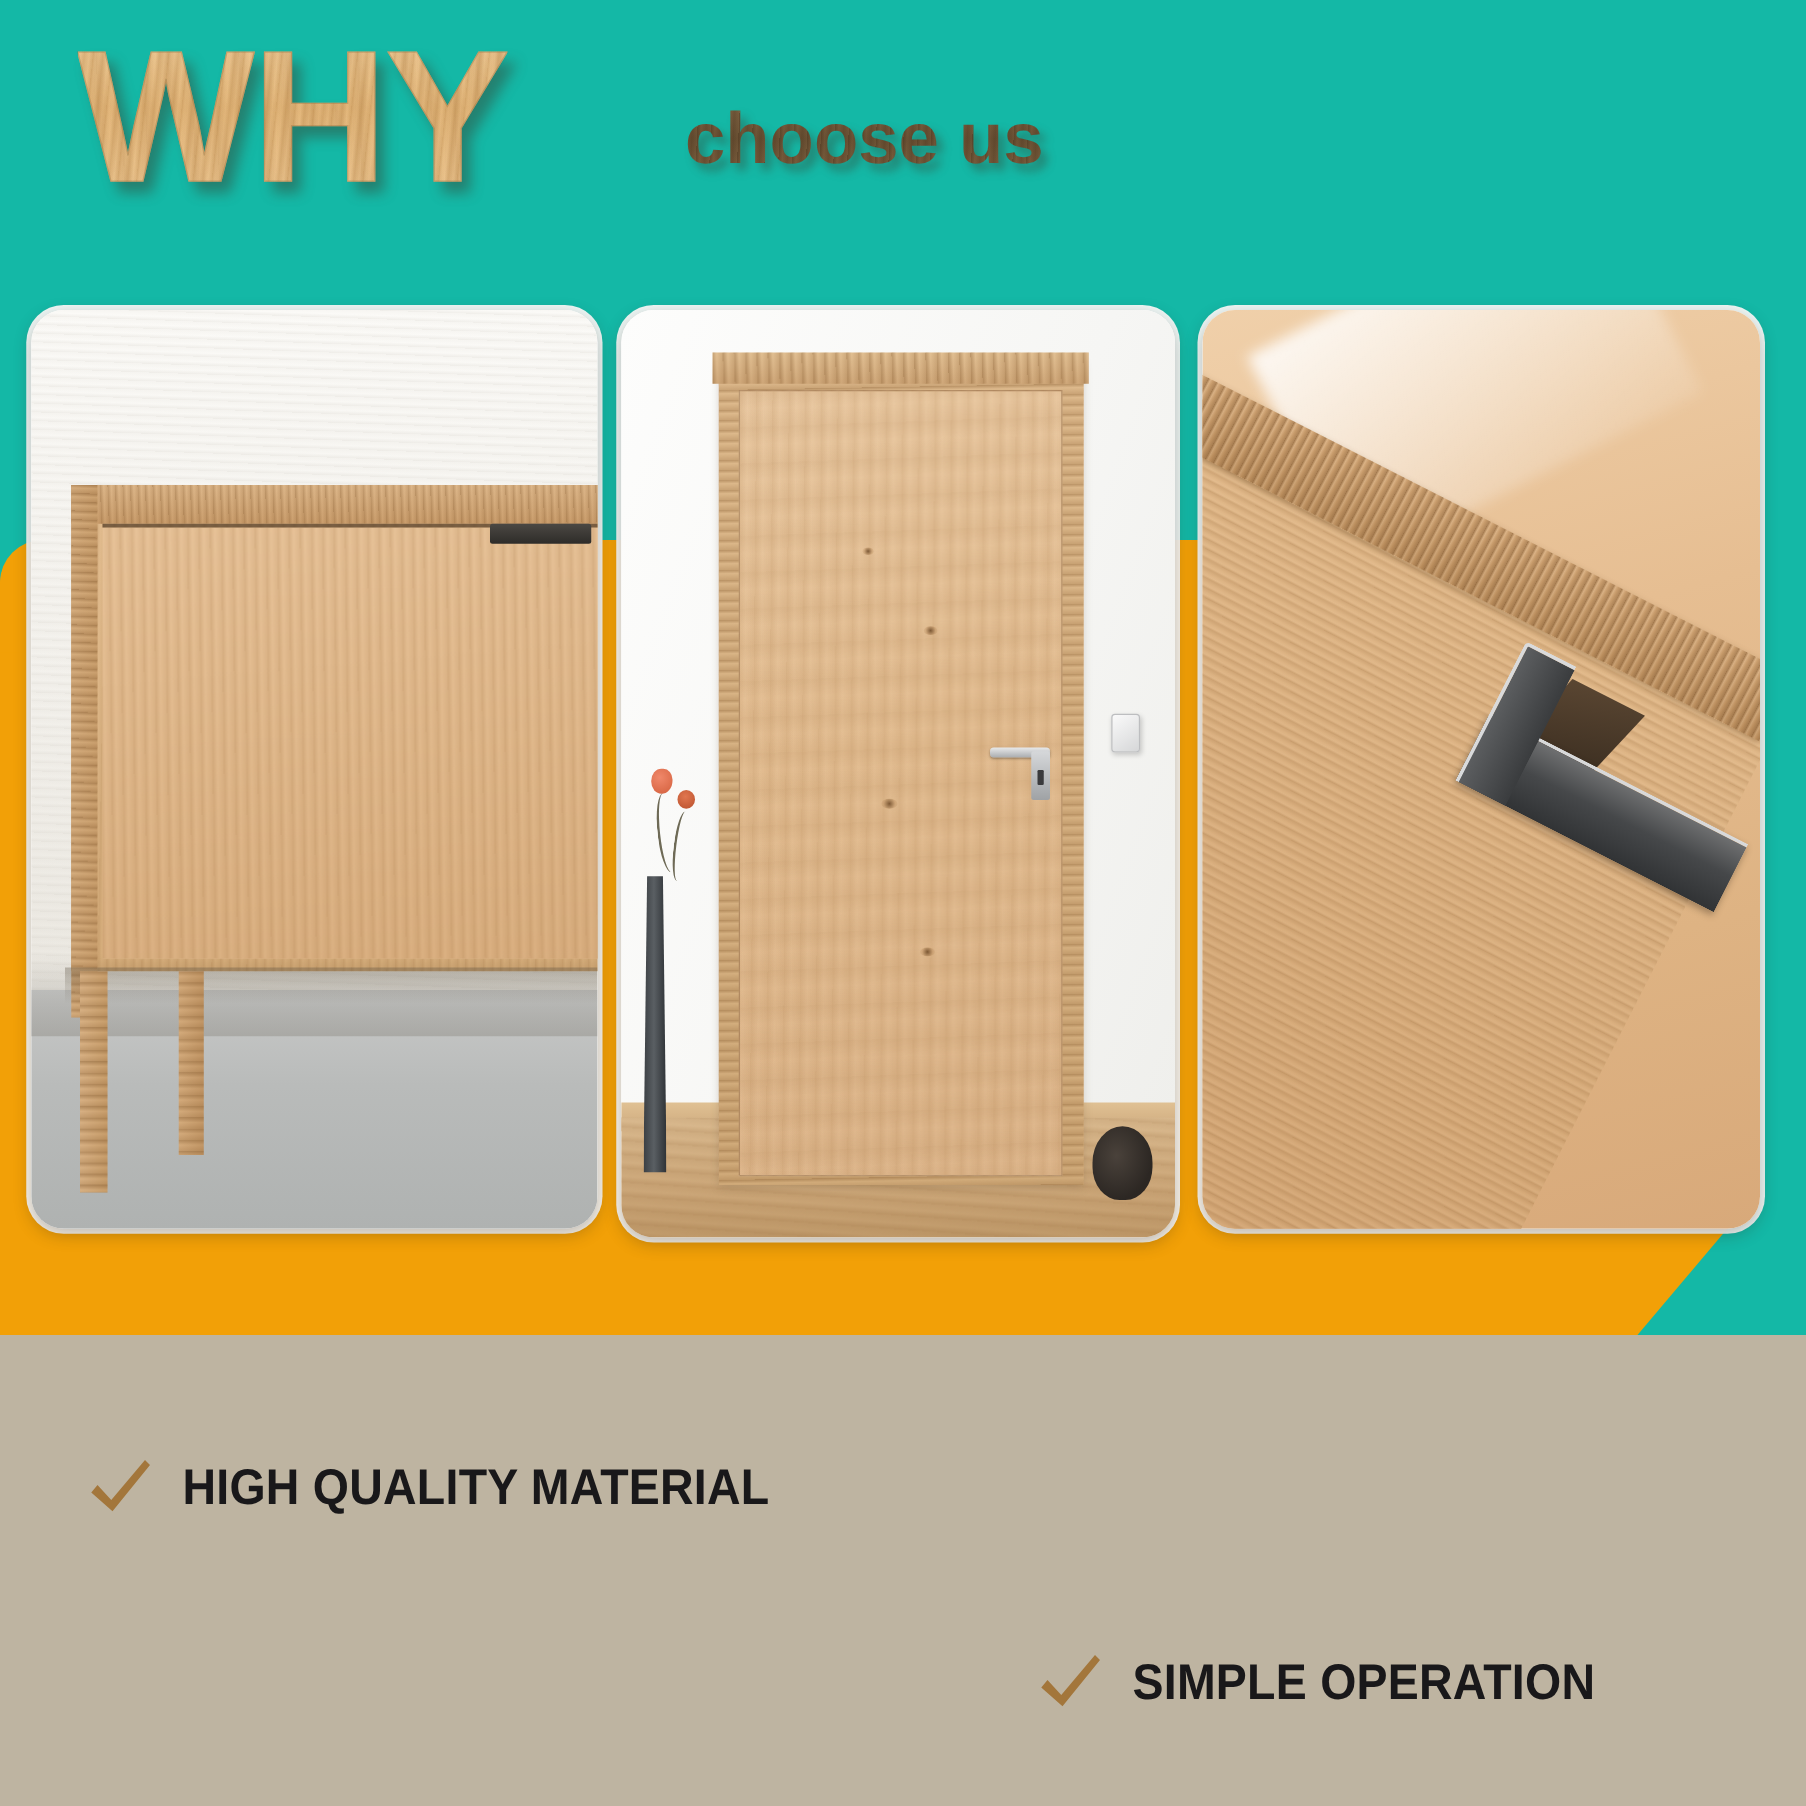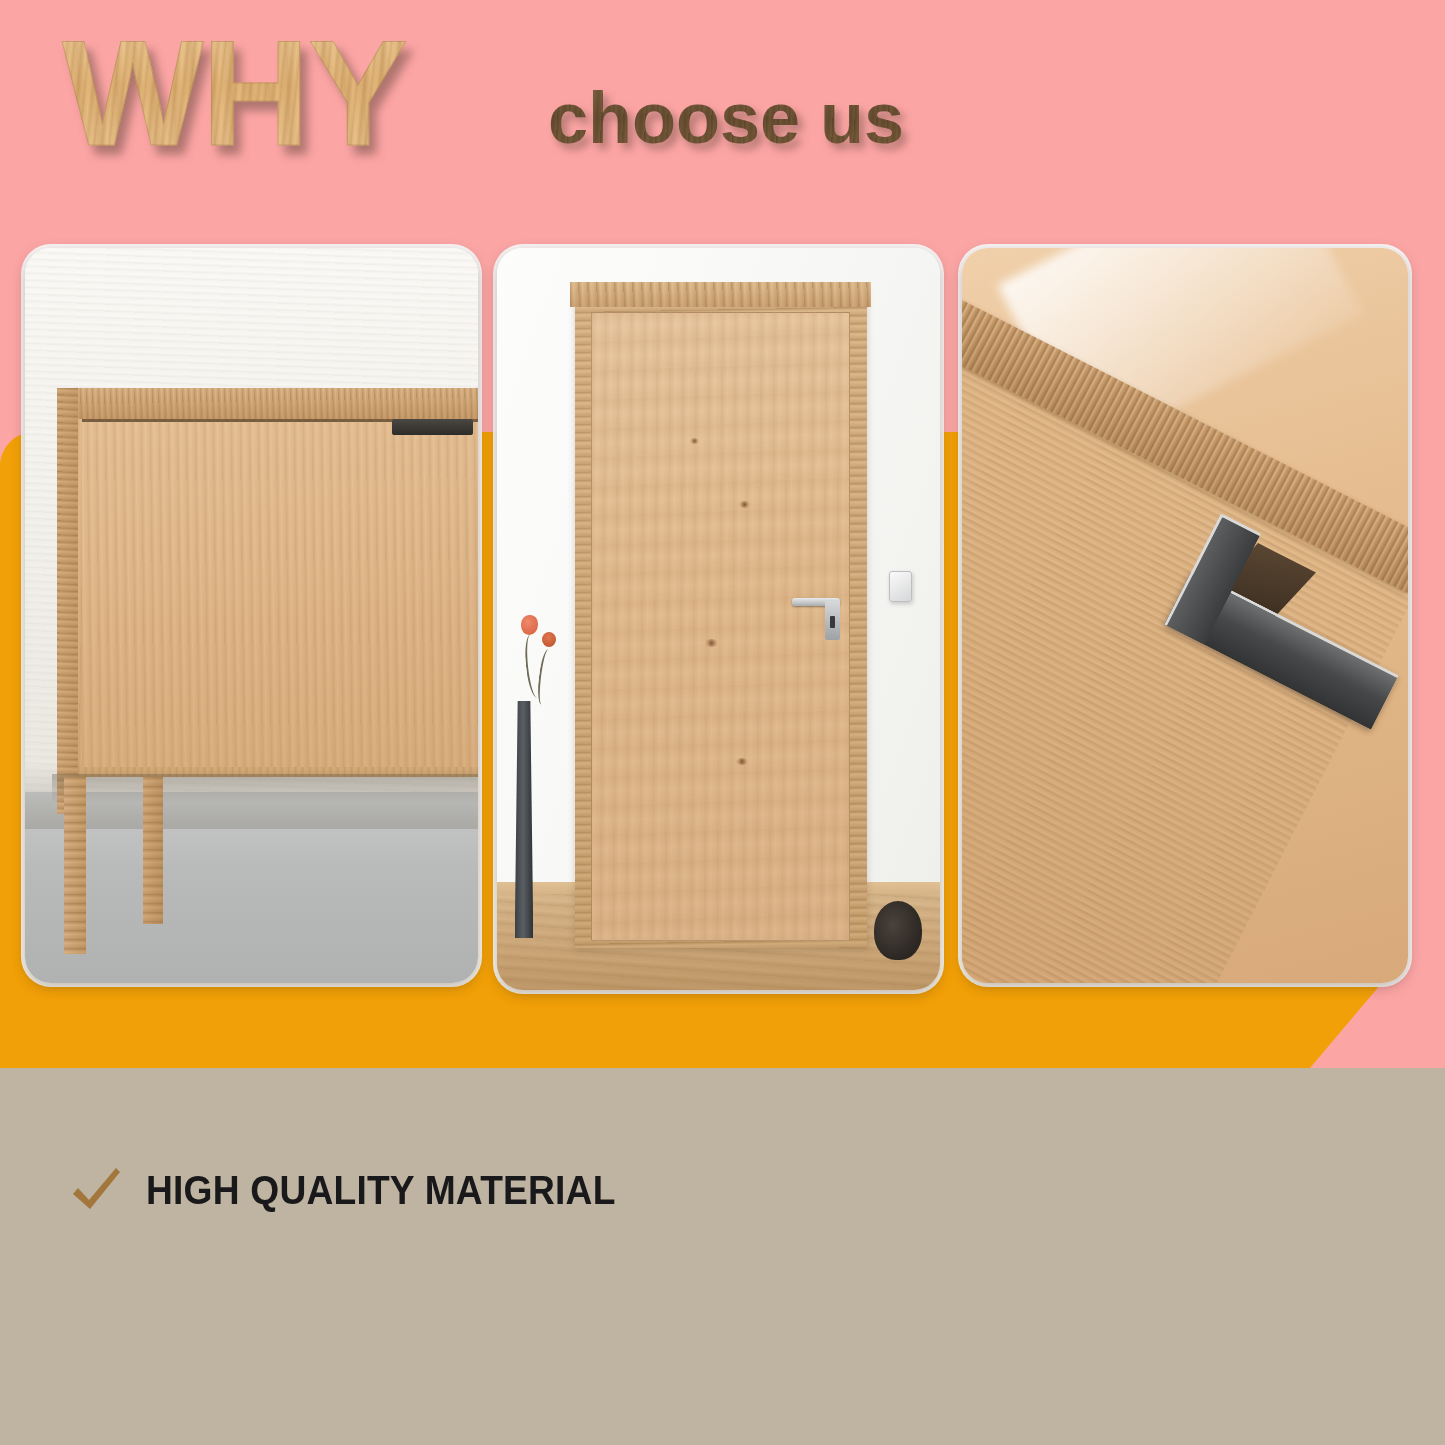--- a/index.html
+++ b/index.html
@@ -4,21 +4,21 @@
 <style>
   html, body {
     margin: 0;
     padding: 0;
     background: #ffffff;
   }
   #page {
     position: relative;
     width: 1445px;
     height: 1445px;
-    background: #fca5a5;
+    background: #14b8a6;
     overflow: hidden;
     font-family: "Liberation Sans", sans-serif;
   }
 
   
   .header {
     position: absolute;
     left: 0; top: 0;
     width: 1445px;
     height: 230px;
@@ -51,21 +51,21 @@
     color: transparent;
     filter: drop-shadow(7px 9px 5px rgba(60,45,30,0.40));
     white-space: nowrap;
   }
   .title-choose {
     position: absolute;
     left: 548px;
     top: 82px;
     font-family: "Liberation Sans", sans-serif;
     font-weight: 700;
-    font-size: 72px;
+    font-size: 58px;
     letter-spacing: 0px;
     line-height: 1;
     background-image:
       repeating-linear-gradient(93deg,
         rgba(52,34,16,0.30) 0px,
         rgba(140,108,70,0.05) 3px,
         rgba(60,40,20,0.22) 7px,
         rgba(150,118,80,0.02) 11px),
       linear-gradient(180deg, #7E6343 0%, #6A5134 50%, #7A5E3E 100%);
     -webkit-background-clip: text;
@@ -464,17 +464,23 @@
 
       <div class="feature feature-col-1 feature-row-1">
         <svg class="check-icon" viewBox="0 0 56 56">
           <path d="M5 32 L10 26 L21 38 L48 6 L52 10 L22 47 Z" fill="#A3763B"></path>
         </svg>
         <span class="feature-label">HIGH QUALITY MATERIAL</span>
       </div>
 
 
 
+      <div class="feature feature-col-2 feature-row-2">
+        <svg class="check-icon" viewBox="0 0 56 56">
+          <path d="M5 32 L10 26 L21 38 L48 6 L52 10 L22 47 Z" fill="#A3763B"></path>
+        </svg>
+        <span class="feature-label">SIMPLE OPERATION</span>
+      </div>
 
     </div>
   </div>
 
 </div>
 
 </body></html>

